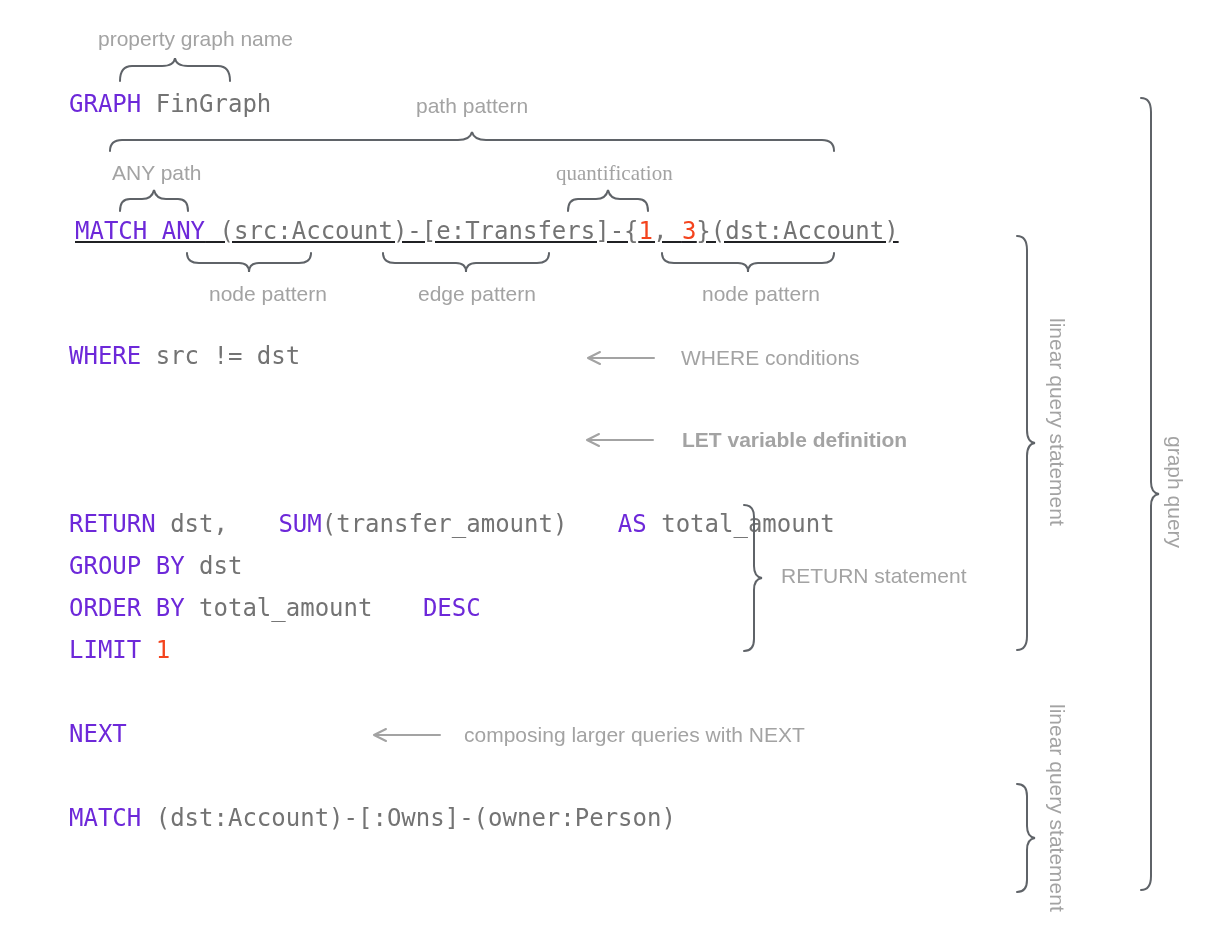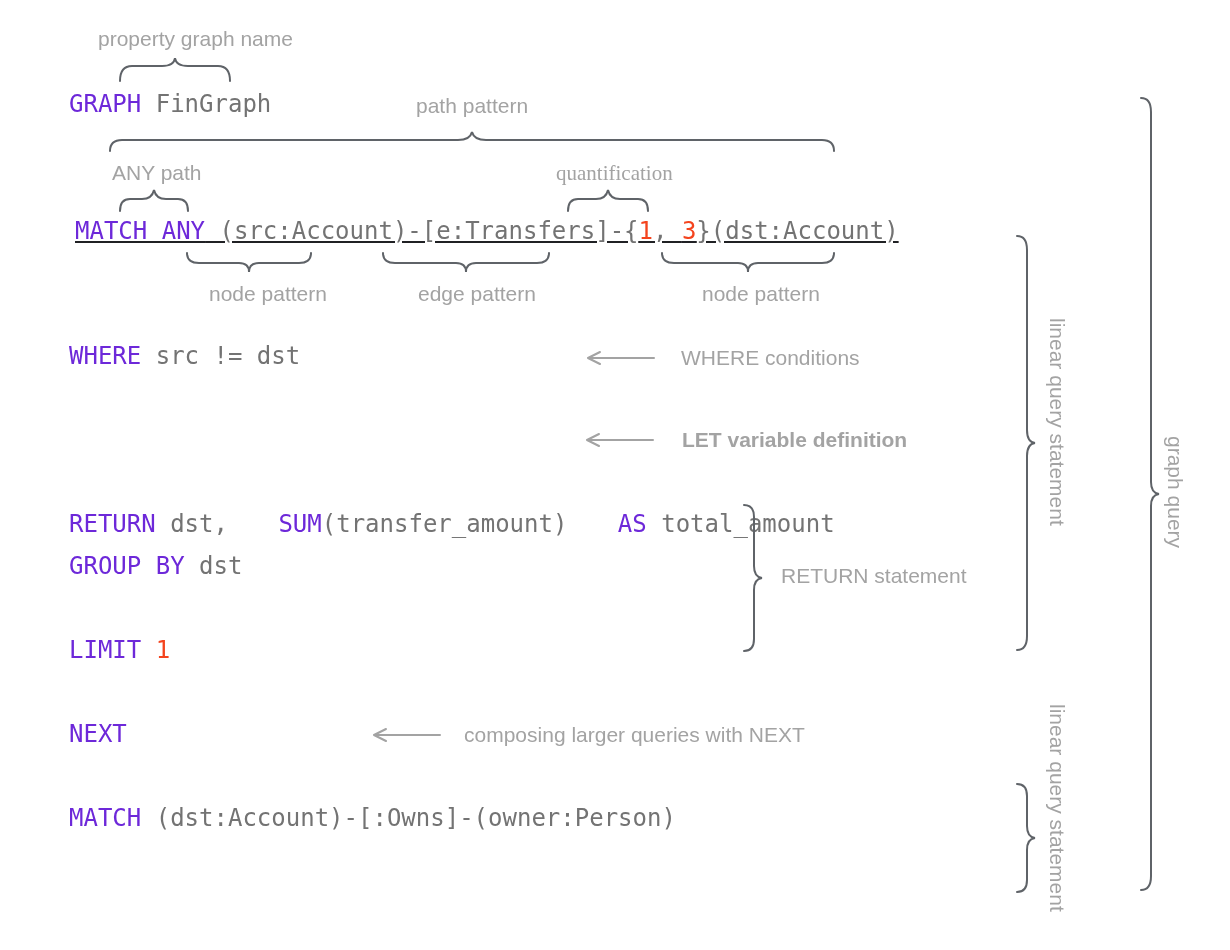--- a/index.html
+++ b/index.html
@@ -91,20 +91,21 @@
 
   <div class="code-line" style="left:39px; top:216px;text-decoration:underline;"><span class="kw">MATCH ANY</span><span class="plain"> (src:Account)-[e:Transfers]-{</span><span class="num">1</span><span class="plain">, </span><span class="num">3</span><span class="plain">}(dst:Account)</span></div>
 
   <div class="code-line" style="left:33px; top:341px;"><span class="kw">WHERE</span><span class="plain"> src != dst</span></div>
 
 
   <div class="code-line" style="left:33px; top:509px;"><span class="kw">RETURN</span><span class="plain"> dst, </span><span class="kw">SUM</span><span class="plain">(transfer_amount) </span><span class="kw">AS</span><span class="plain"> total_amount</span></div>
 
   <div class="code-line" style="left:33px; top:551px;"><span class="kw">GROUP BY</span><span class="plain"> dst</span></div>
 
+  <div class="code-line" style="left:33px; top:593px;"><span class="kw">ORDER BY</span><span class="plain"> total_amount </span><span class="kw">DESC</span></div>
 
   <div class="code-line" style="left:33px; top:635px;"><span class="kw">LIMIT</span><span class="plain"> </span><span class="num">1</span></div>
 
   <div class="code-line" style="left:33px; top:719px;"><span class="kw">NEXT</span></div>
 
   <div class="code-line" style="left:33px; top:803px;"><span class="kw">MATCH</span><span class="plain"> (dst:Account)-[:Owns]-(owner:Person)</span></div>
 
 
   <svg class="brace-svg" style="left:185px; top:252px;" width="128" height="22" viewBox="0 0 128 22">
     <path d="M2,1 Q2,11 14,11 L54,11 Q64,11 64,20 Q64,11 74,11 L114,11 Q126,11 126,1" fill="none" stroke="#5f6368" stroke-width="2" stroke-linecap="round"></path>

